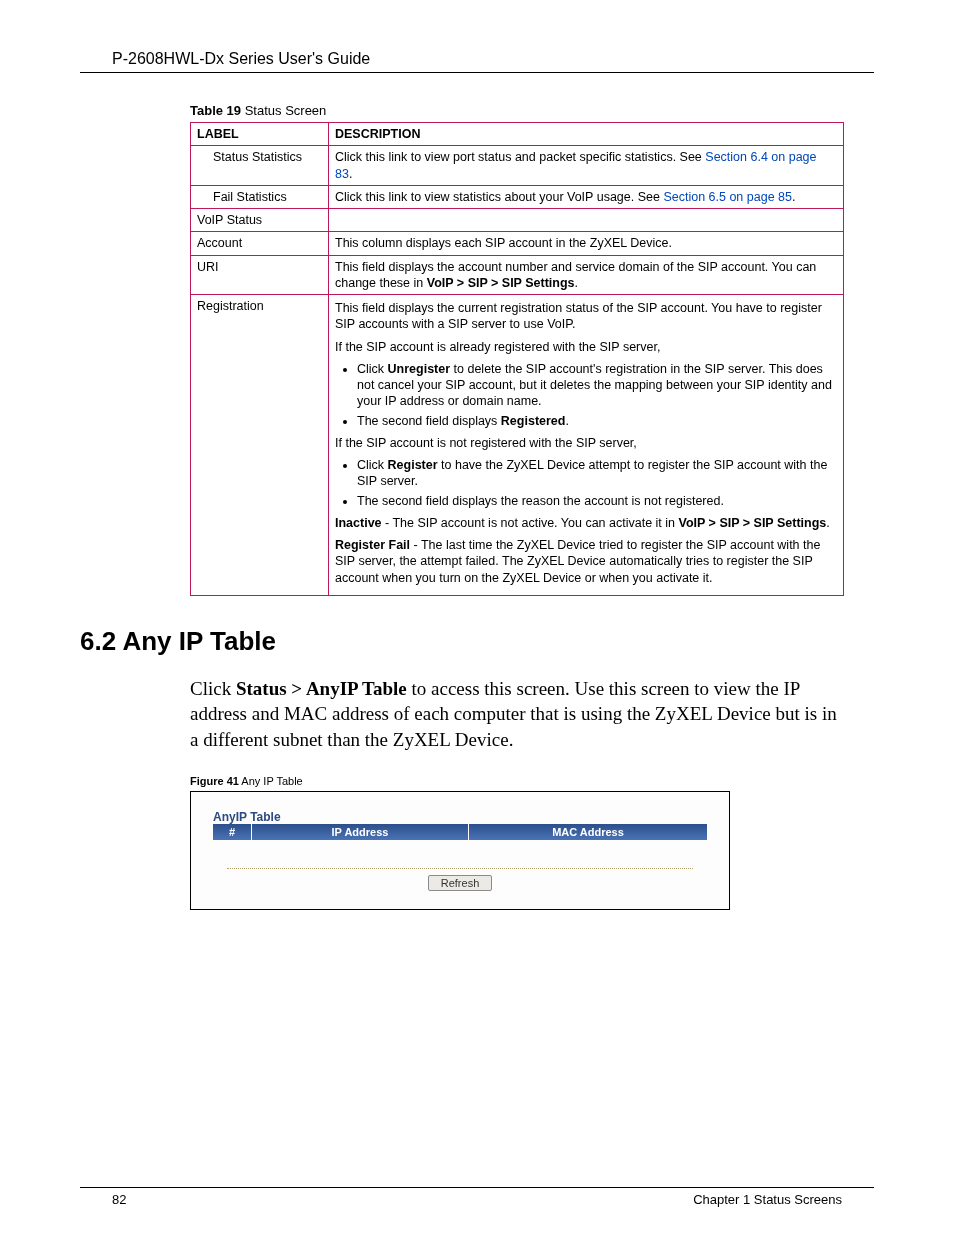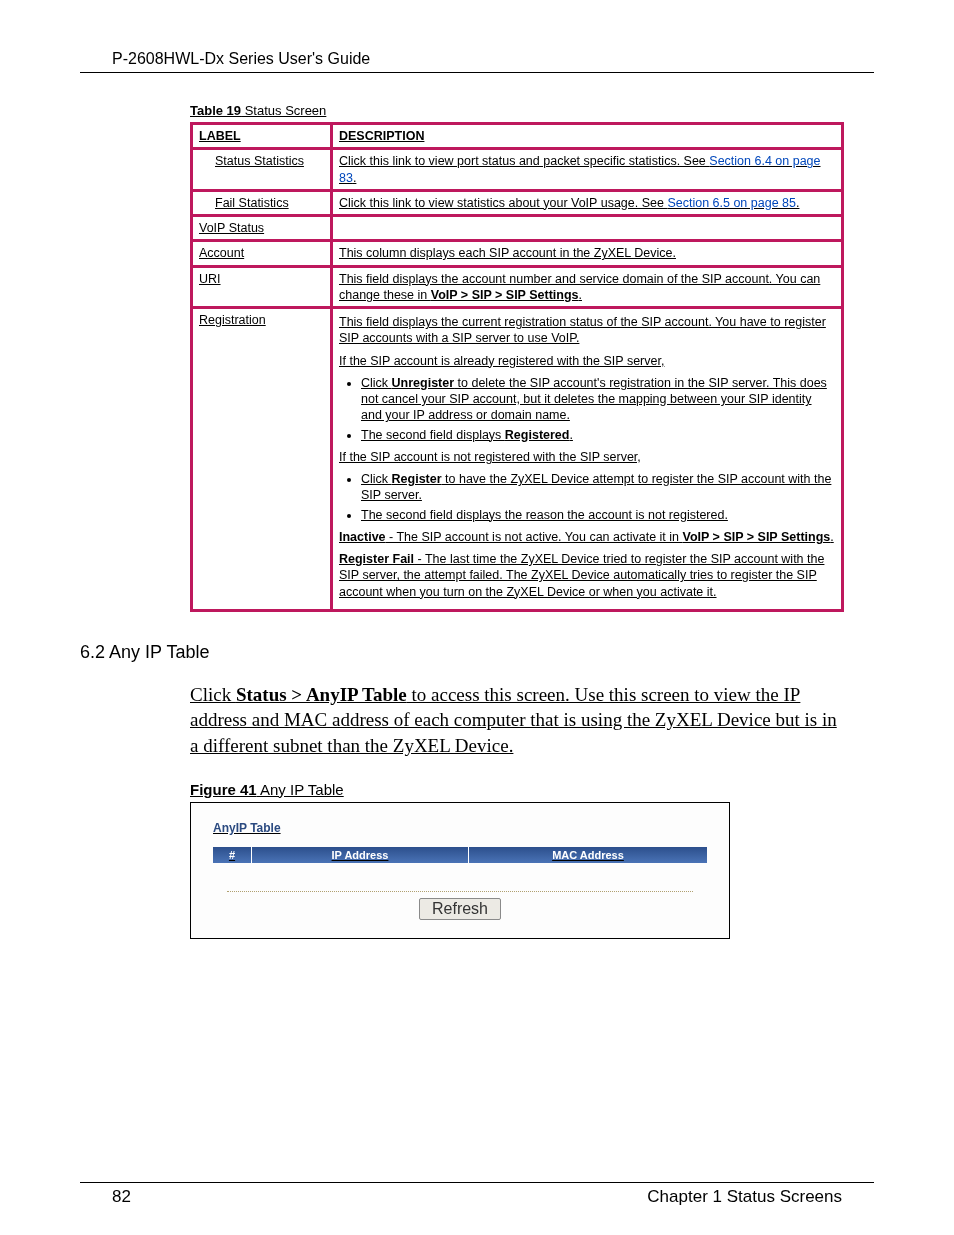--- a/index.html
+++ b/index.html
@@ -25,79 +25,77 @@
     margin-left: 32px;
   }
   .page-header-rule {
     border: none;
     border-top: 1px solid #000;
     margin: 0 0 30px 0;
   }
   .content {
     margin-left: 110px;
     margin-right: 30px;
-    text-decoration: underline;
   }
   .table-caption {
     font-size: 13px;
     margin-bottom: 4px;
   }
   .table-caption .bold { font-weight: bold; }
   .status-table {
     border-collapse: collapse;
     width: 100%;
     font-size: 12.5px;
     line-height: 1.3;
   }
   .status-table th, .status-table td {
-    border: 3px solid #be185d;
+    border: 1px solid #be185d;
     padding: 3px 6px;
     text-align: left;
     vertical-align: top;
   }
   .status-table th {
     font-weight: bold;
   }
   .indent1 { padding-left: 22px !important; text-align: center; }
   .link { color: #0047bb; }
   .desc p { margin: 2px 0 6px 0; }
   .desc ul { margin: 2px 0 6px 0; padding-left: 22px; }
   .desc li { margin-bottom: 3px; }
   .desc .bold { font-weight: bold; }
 
   h2.section-heading {
-    font-size: 18px;
-    font-weight: normal;
+    font-size: 26px;
+    font-weight: bold;
     margin: 30px 0 18px 0;
   }
   .body-text {
     font-family: 'Times New Roman', Times, serif;
     font-size: 19px;
     line-height: 1.35;
     margin-bottom: 22px;
   }
   .figure-caption {
-    font-size: 15px;
+    font-size: 11px;
     margin-bottom: 4px;
   }
   .figure-caption .bold { font-weight: bold; }
 
   .figure-box {
     border: 1px solid #000;
     padding: 18px 22px 18px 22px;
     width: 540px;
     box-sizing: border-box;
     background: #fdfdfd;
   }
   .anyip-title {
     font-family: Verdana, Arial, sans-serif;
     font-size: 12px;
     font-weight: bold;
     color: #2b4a80;
-    margin-bottom: 12px;
   }
   .anyip-header-row {
     display: flex;
     font-family: Verdana, Arial, sans-serif;
     font-size: 11px;
     font-weight: bold;
     color: #fff;
   }
   .h-cell {
     text-align: center;
@@ -111,21 +109,21 @@
   .dotted-sep {
     border: none;
     border-top: 1px dotted #b0a070;
     margin: 28px 14px 6px 14px;
   }
   .refresh-row {
     text-align: center;
   }
   .refresh-btn {
     font-family: Arial, sans-serif;
-    font-size: 16px;
+    font-size: 11px;
     padding: 1px 12px;
     background: #eceae4;
     border: 1px solid #8a8a8a;
     border-radius: 2px;
     color: #333;
     cursor: pointer;
   }
 
   .page-footer {
     position: absolute;
@@ -134,21 +132,21 @@
     right: 80px;
   }
   .page-footer-rule {
     border: none;
     border-top: 1px solid #000;
     margin: 0 0 4px 0;
   }
   .page-footer-row {
     display: flex;
     justify-content: space-between;
-    font-size: 17px;
+    font-size: 13px;
     padding: 0 32px 0 32px;
   }
 </style>
 </head>
 <body>
 
 <div class="page">
 
   <div class="page-header-text">P-2608HWL-Dx Series User's Guide</div>
   <hr class="page-header-rule">

